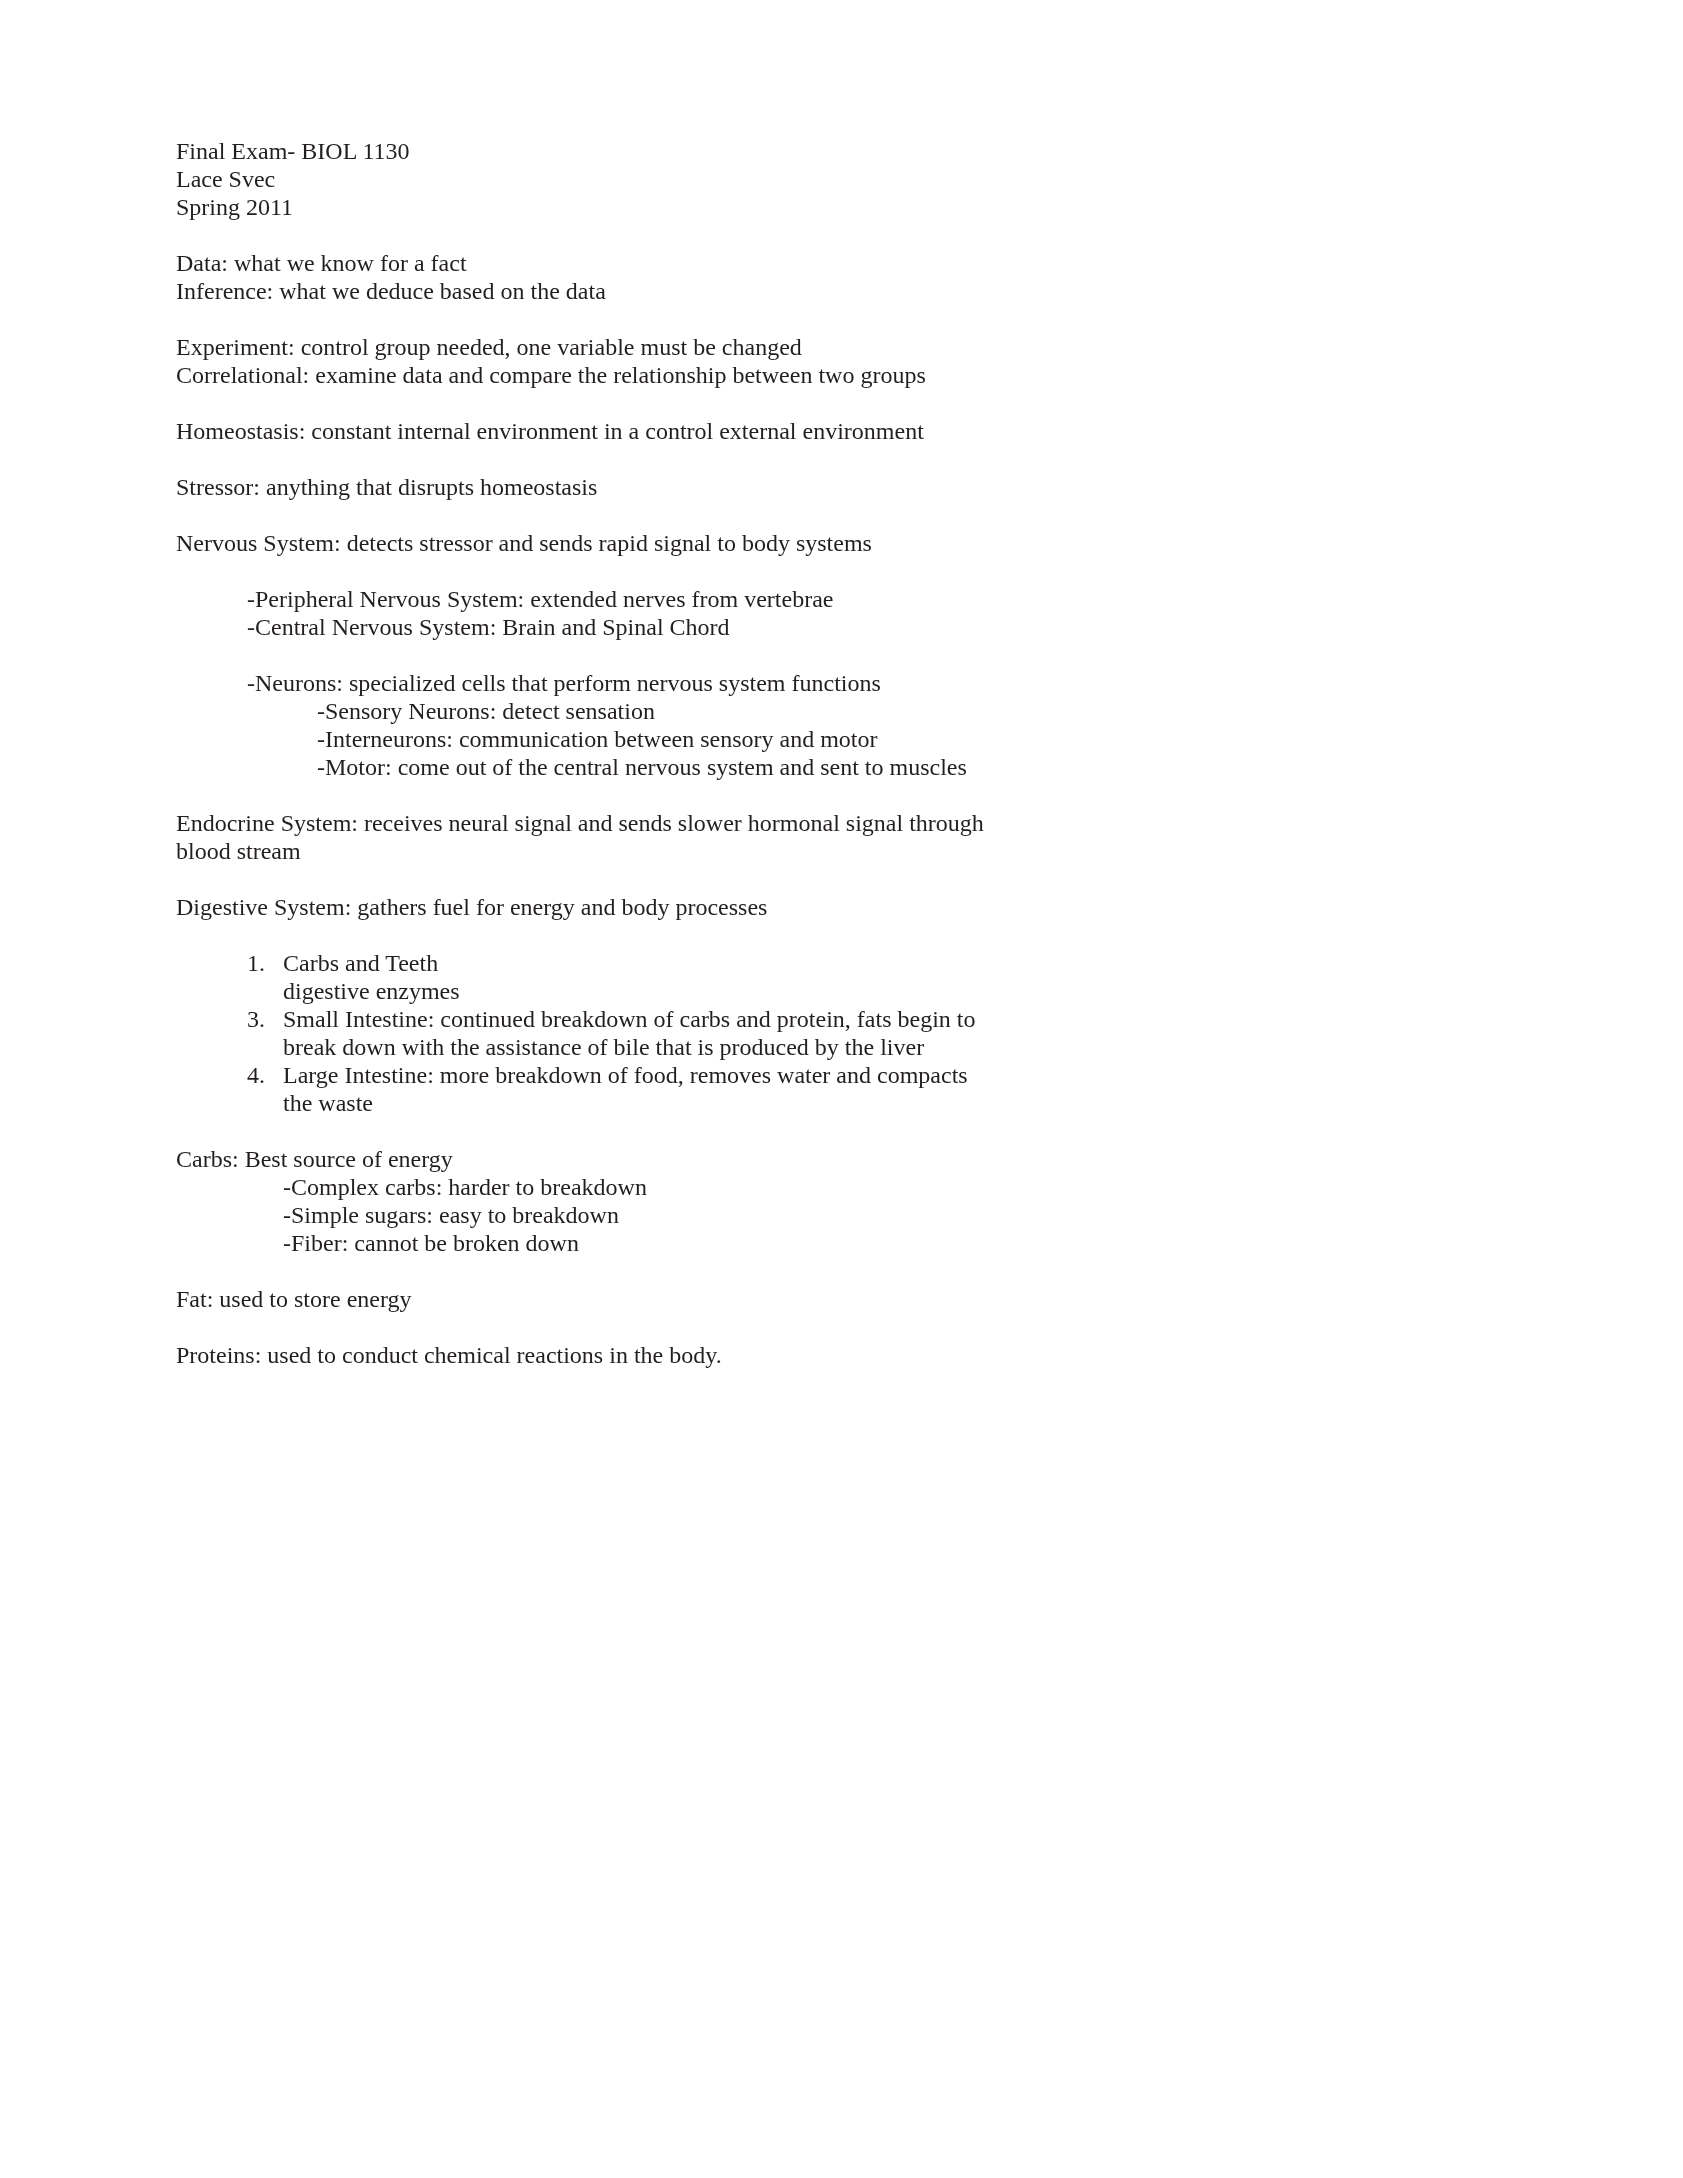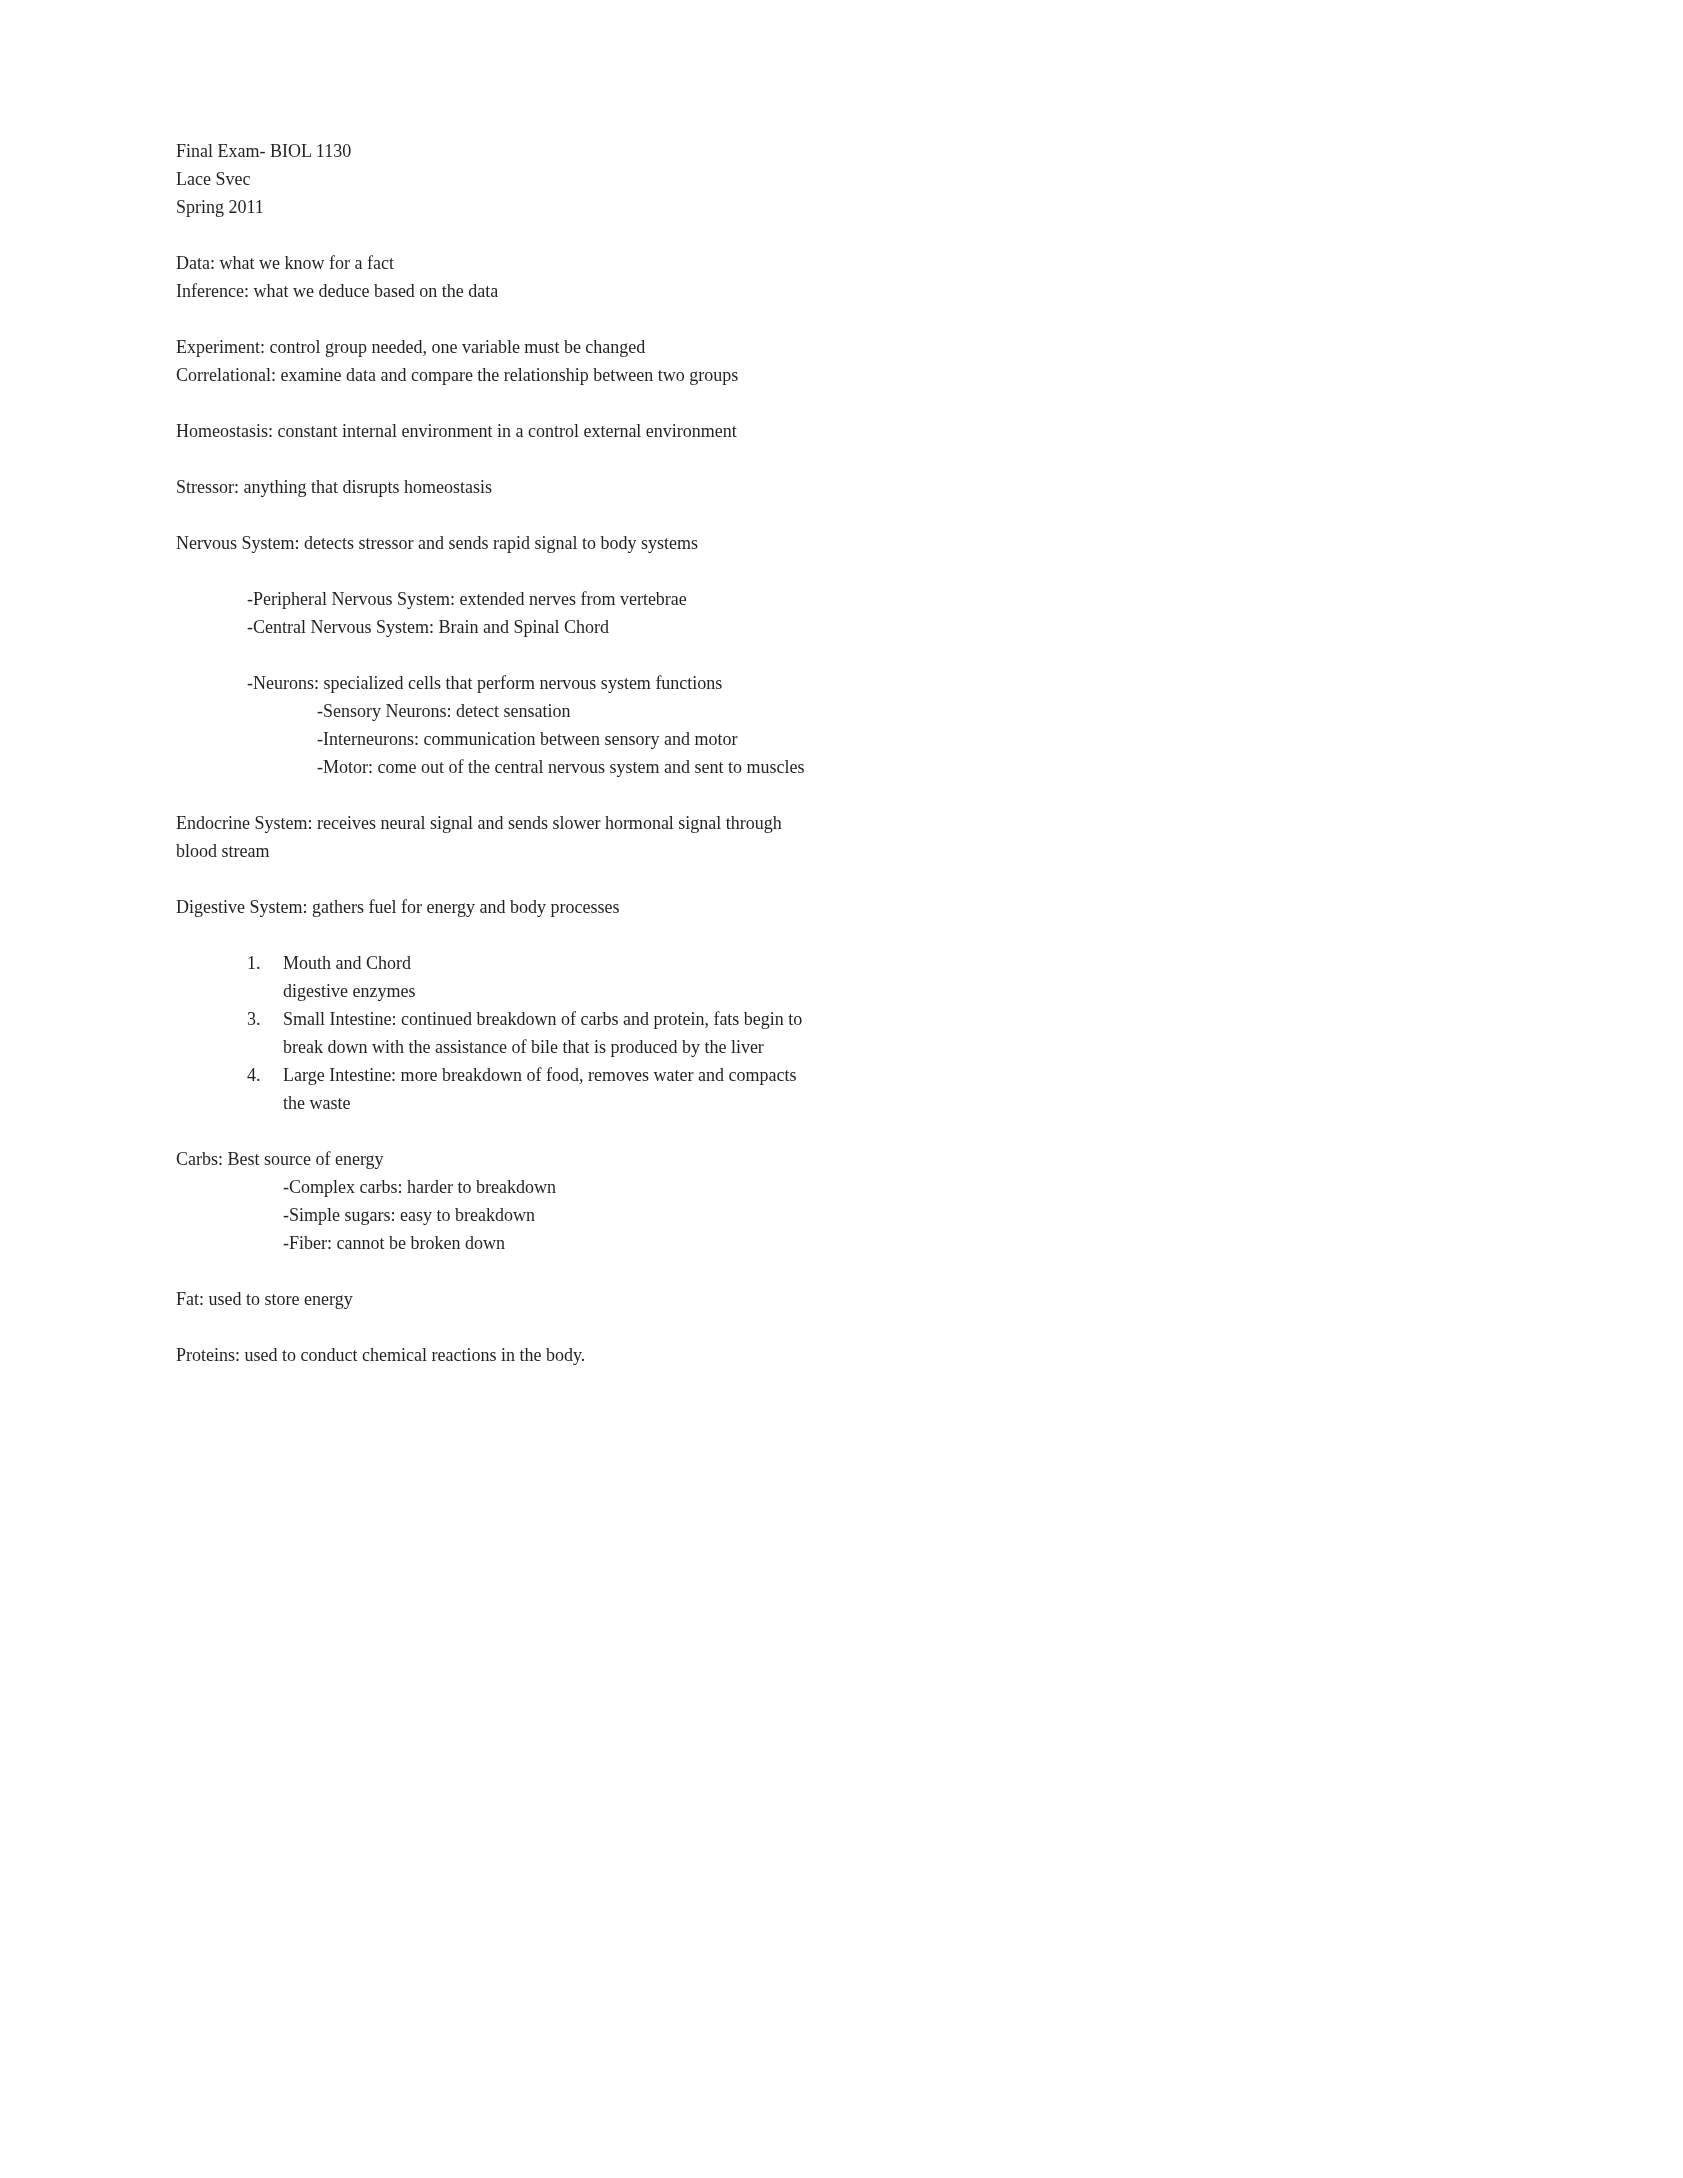--- a/index.html
+++ b/index.html
@@ -13,21 +13,21 @@
     background: #ffffff;
     font-family: "Liberation Serif", "DejaVu Serif", serif;
     color: #231f20;
     overflow: hidden;
   }
   .doc {
     position: absolute;
     left: 176px;
     top: 137px;
     width: 1346px;
-    font-size: 18px;
+    font-size: 24px;
     line-height: 28px;
     white-space: nowrap;
   }
   .line { min-height: 28px; }
   .indent-0 { padding-left: 0; }
   .indent-1 { padding-left: 71px; }
   .indent-2 { padding-left: 141px; }
   .indent-3 { padding-left: 107px; }
   .list-line { padding-left: 71px; }
   .list-num {
@@ -62,21 +62,21 @@
       <div class="line indent-1">-Neurons: specialized cells that perform nervous system functions</div>
       <div class="line indent-2">-Sensory Neurons: detect sensation</div>
       <div class="line indent-2">-Interneurons: communication between sensory and motor</div>
       <div class="line indent-2">-Motor: come out of the central nervous system and sent to muscles</div>
       <div class="line indent-0">&nbsp;</div>
       <div class="line indent-0">Endocrine System: receives neural signal and sends slower hormonal signal through</div>
       <div class="line indent-0">blood stream</div>
       <div class="line indent-0">&nbsp;</div>
       <div class="line indent-0">Digestive System: gathers fuel for energy and body processes</div>
       <div class="line indent-0">&nbsp;</div>
-      <div class="line list-line"><span class="list-num">1.</span><span>Mouth and Chord</span></div>
+      <div class="line list-line"><span class="list-num">1.</span><span>Carbs and Teeth</span></div>
       <div class="line indent-3">digestive enzymes</div>
       <div class="line list-line"><span class="list-num">3.</span><span>Small Intestine: continued breakdown of carbs and protein, fats begin to</span></div>
       <div class="line indent-3">break down with the assistance of bile that is produced by the liver</div>
       <div class="line list-line"><span class="list-num">4.</span><span>Large Intestine: more breakdown of food, removes water and compacts</span></div>
       <div class="line indent-3">the waste</div>
       <div class="line indent-0">&nbsp;</div>
       <div class="line indent-0">Carbs: Best source of energy</div>
       <div class="line indent-3">-Complex carbs: harder to breakdown</div>
       <div class="line indent-3">-Simple sugars: easy to breakdown</div>
       <div class="line indent-3">-Fiber: cannot be broken down</div>

